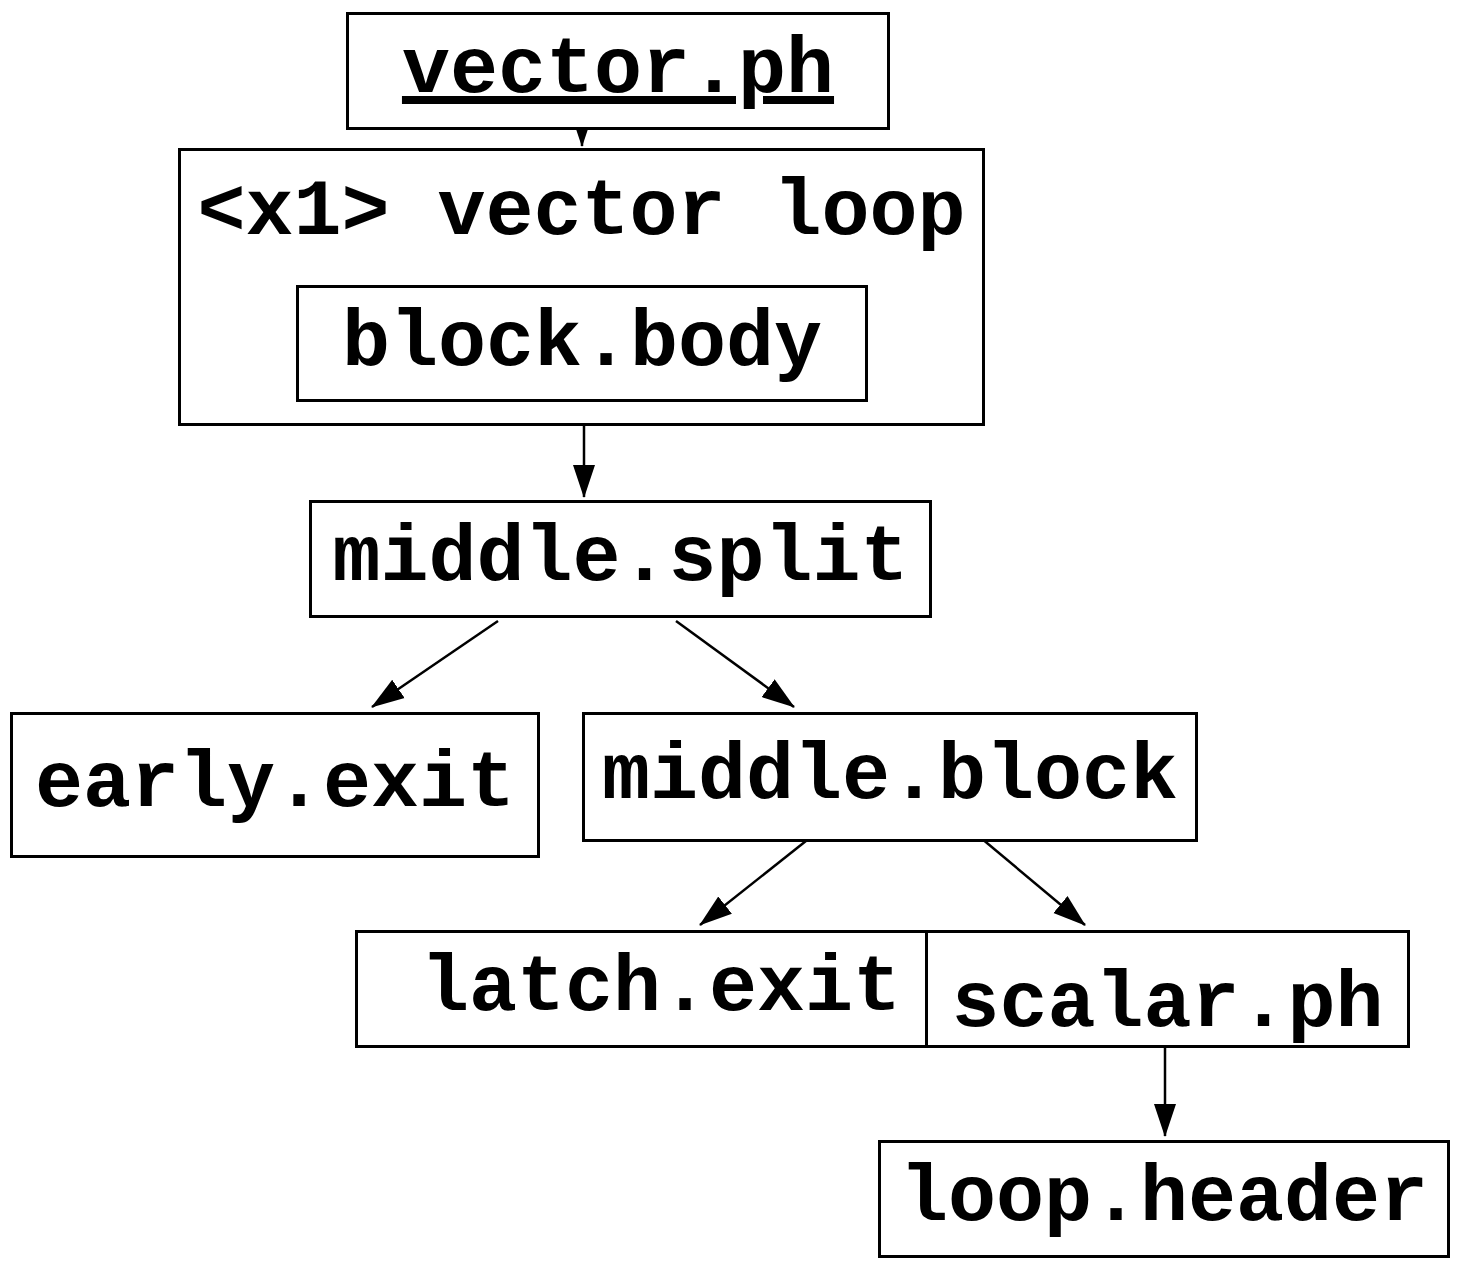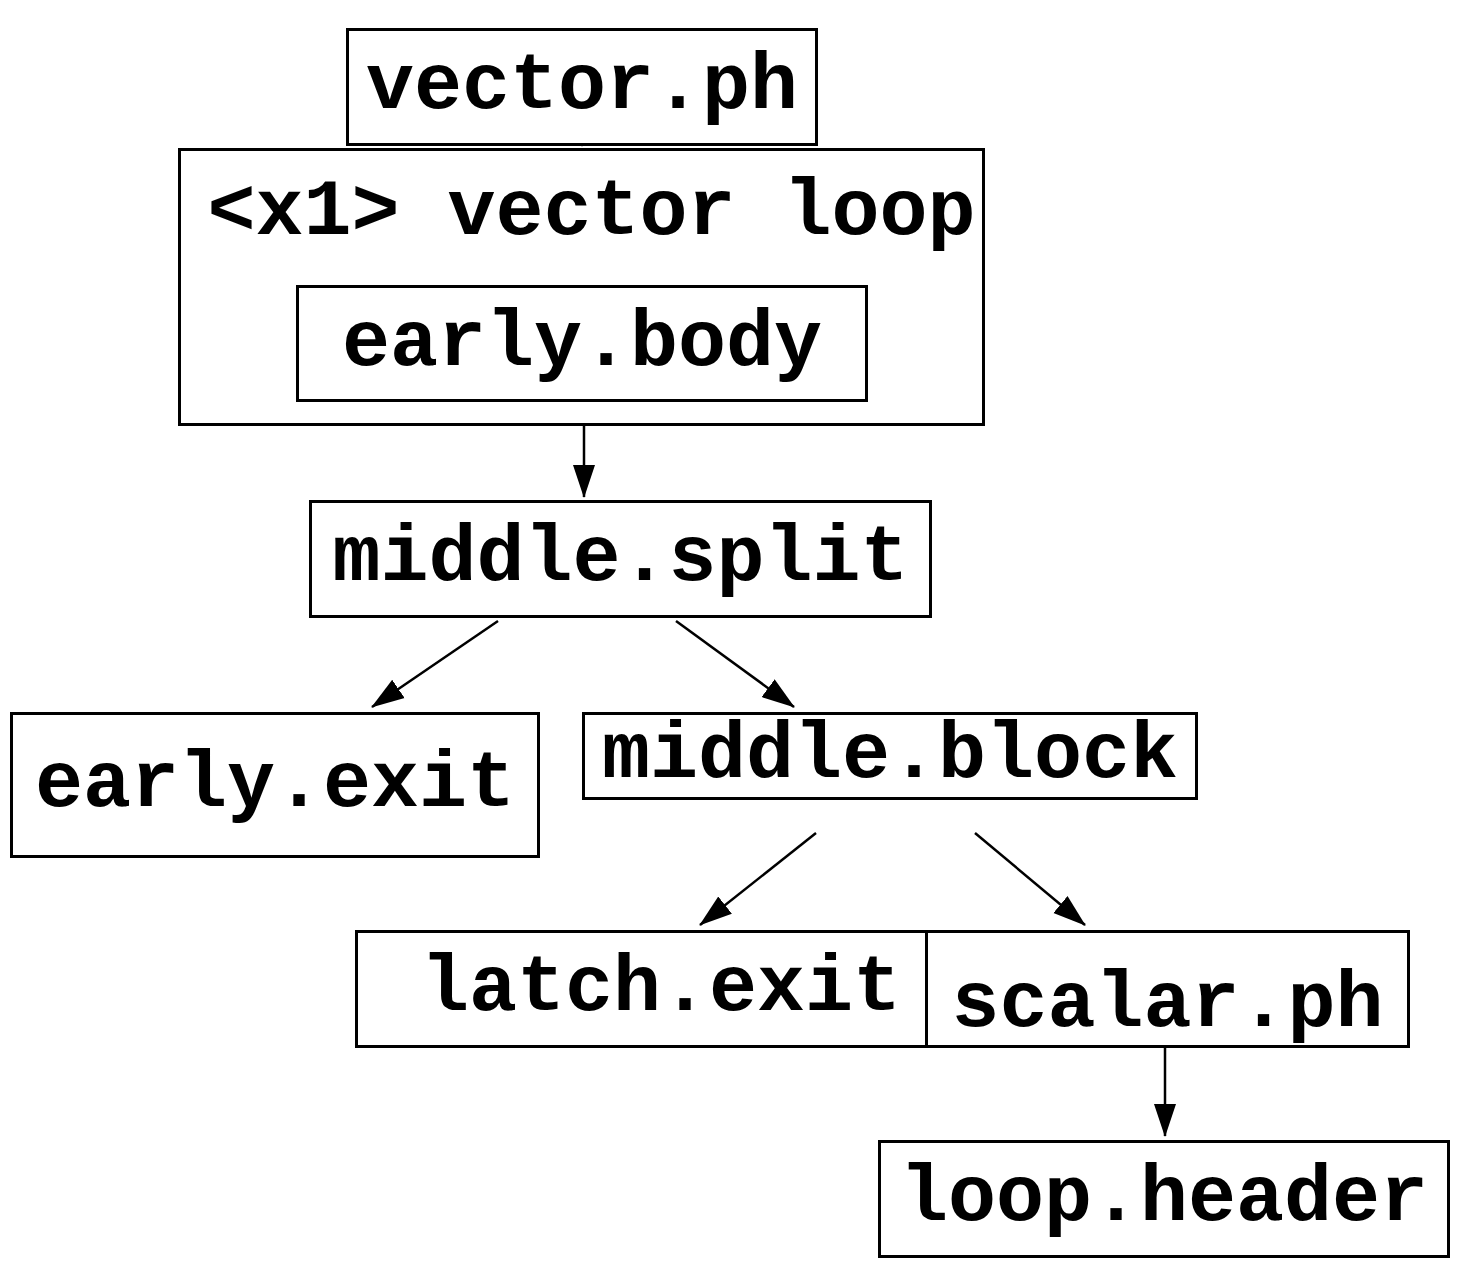--- a/index.html
+++ b/index.html
@@ -46,29 +46,28 @@
   .cluster-label {
     position: absolute;
     left: 0;
     top: 22px;
     width: 100%;
     text-align: center;
     font-size: 80px;
     font-weight: bold;
     white-space: nowrap;
     line-height: 1;
-    padding-left: 10px;
   }
   
-  #node-vector-ph   { left: 346px; top: 28px;   width: 472px; height: 118px; }
+  #node-vector-ph   { left: 346px; top: 12px;   width: 544px; height: 118px; text-decoration: underline; }
   #cluster-vector-loop { left: 178px; top: 148px; width: 807px; height: 278px; }
   #node-vector-body { left: 115px; top: 134px;  width: 572px; height: 117px; position: absolute; }
   #node-middle-split{ left: 272px; top: 500px;  width: 623px; height: 118px; margin-left: 37px; }
   #node-early-exit  { left: 10px;  top: 712px;  width: 530px; height: 146px; }
-  #node-middle-block{ left: 582px; top: 712px;  width: 616px; height: 88px; }
+  #node-middle-block{ left: 582px; top: 712px;  width: 616px; height: 130px; }
   #node-latch-exit  { left: 355px; top: 930px;  width: 612px; height: 118px; }
   #node-scalar-ph   { left: 925px; top: 930px;  width: 485px; height: 118px; align-items: flex-end; }
   #node-loop-header { left: 878px; top: 1140px; width: 572px; height: 118px; }
 </style>
 </head>
 <body>
 
 <div id="diagram">
 
   <svg id="edges" viewBox="0 0 1458 1268" xmlns="http://www.w3.org/2000/svg">
@@ -86,21 +85,21 @@
     <line x1="1165" y1="1048" x2="1165" y2="1136" stroke="#000000" stroke-width="2.5" marker-end="url(#arrow)"></line>
   </svg>
 
   <div class="node" id="node-vector-ph">
     <span>vector.ph</span>
   </div>
 
   <div class="cluster" id="cluster-vector-loop">
     <div class="cluster-label">&lt;x1&gt; vector loop</div>
     <div class="node" id="node-vector-body">
-      <span>early.body</span>
+      <span>block.body</span>
     </div>
   </div>
 
   <div class="node" id="node-middle-split">
     <span>middle.split</span>
   </div>
 
   <div class="node" id="node-early-exit">
     <span>early.exit</span>
   </div>

